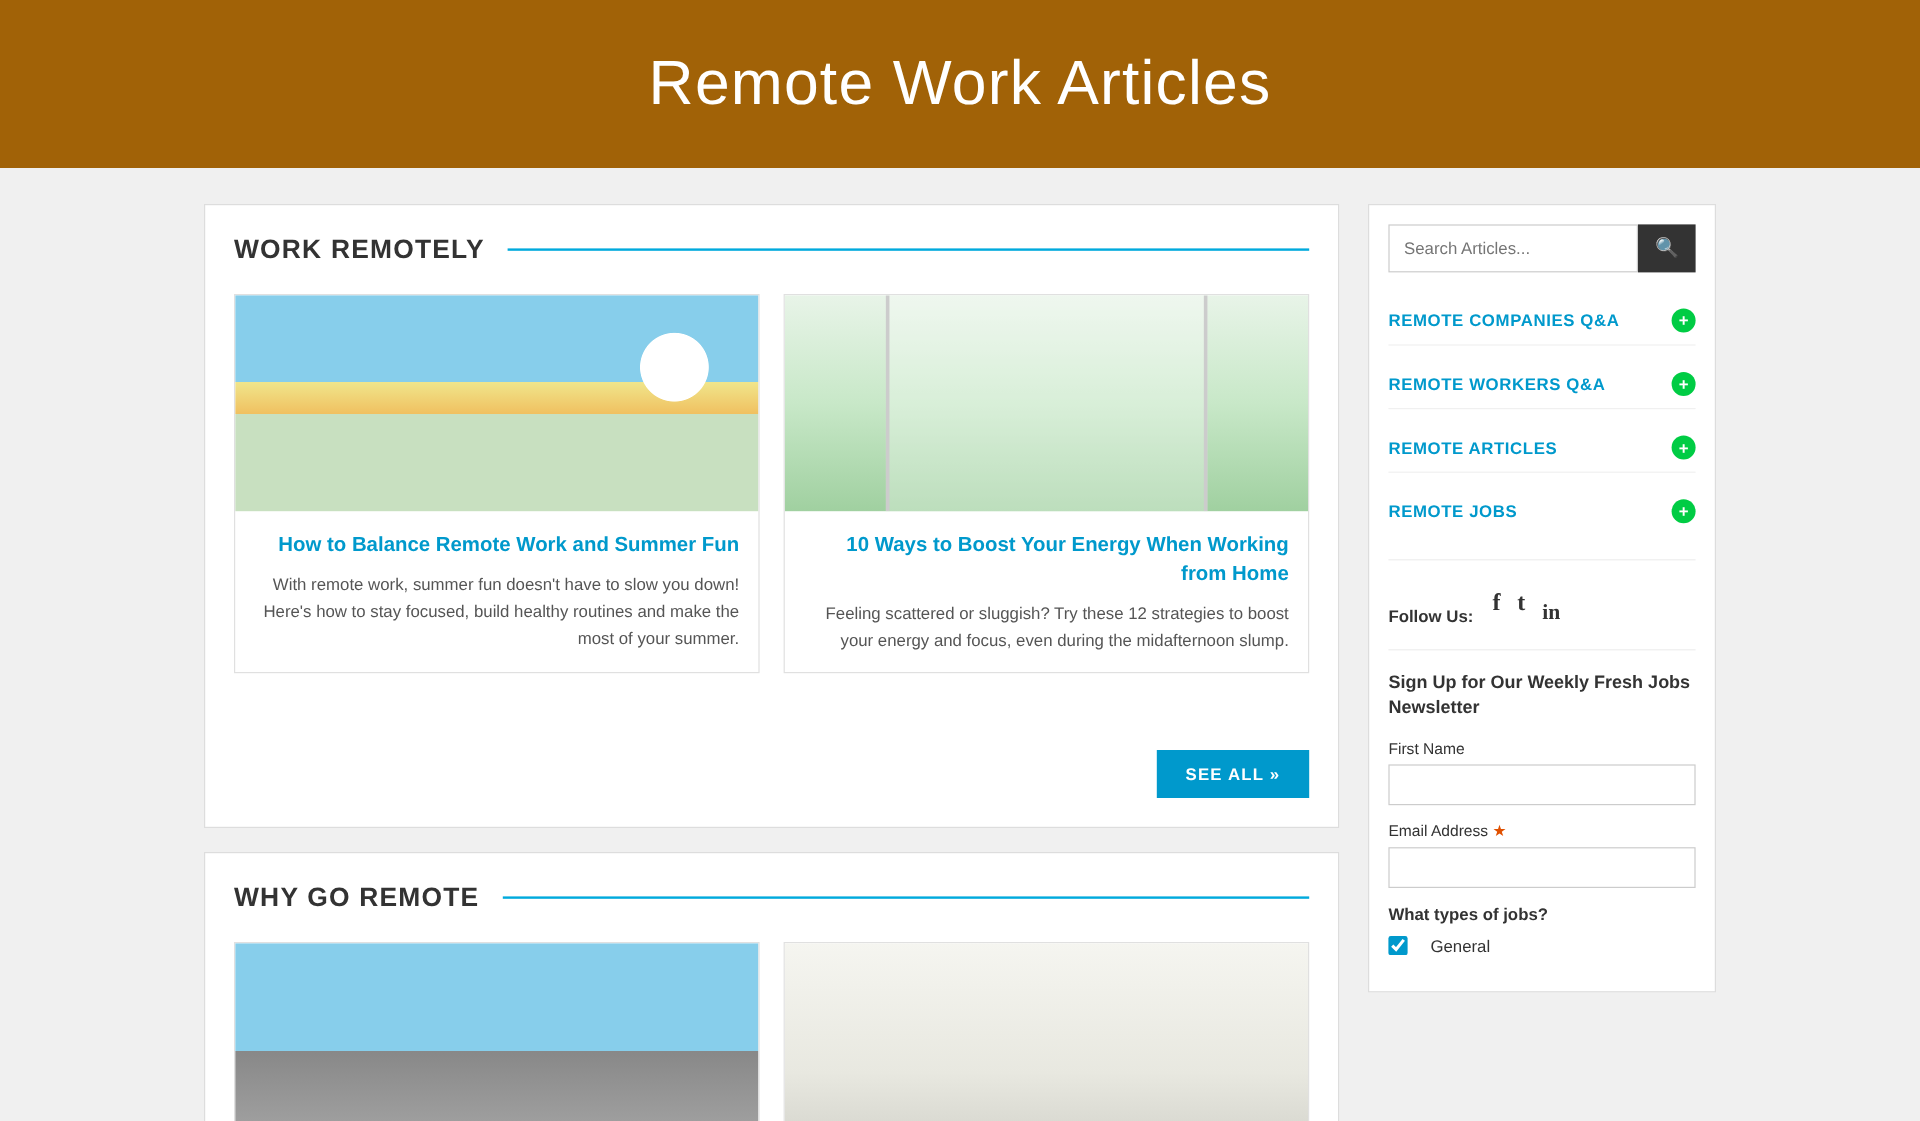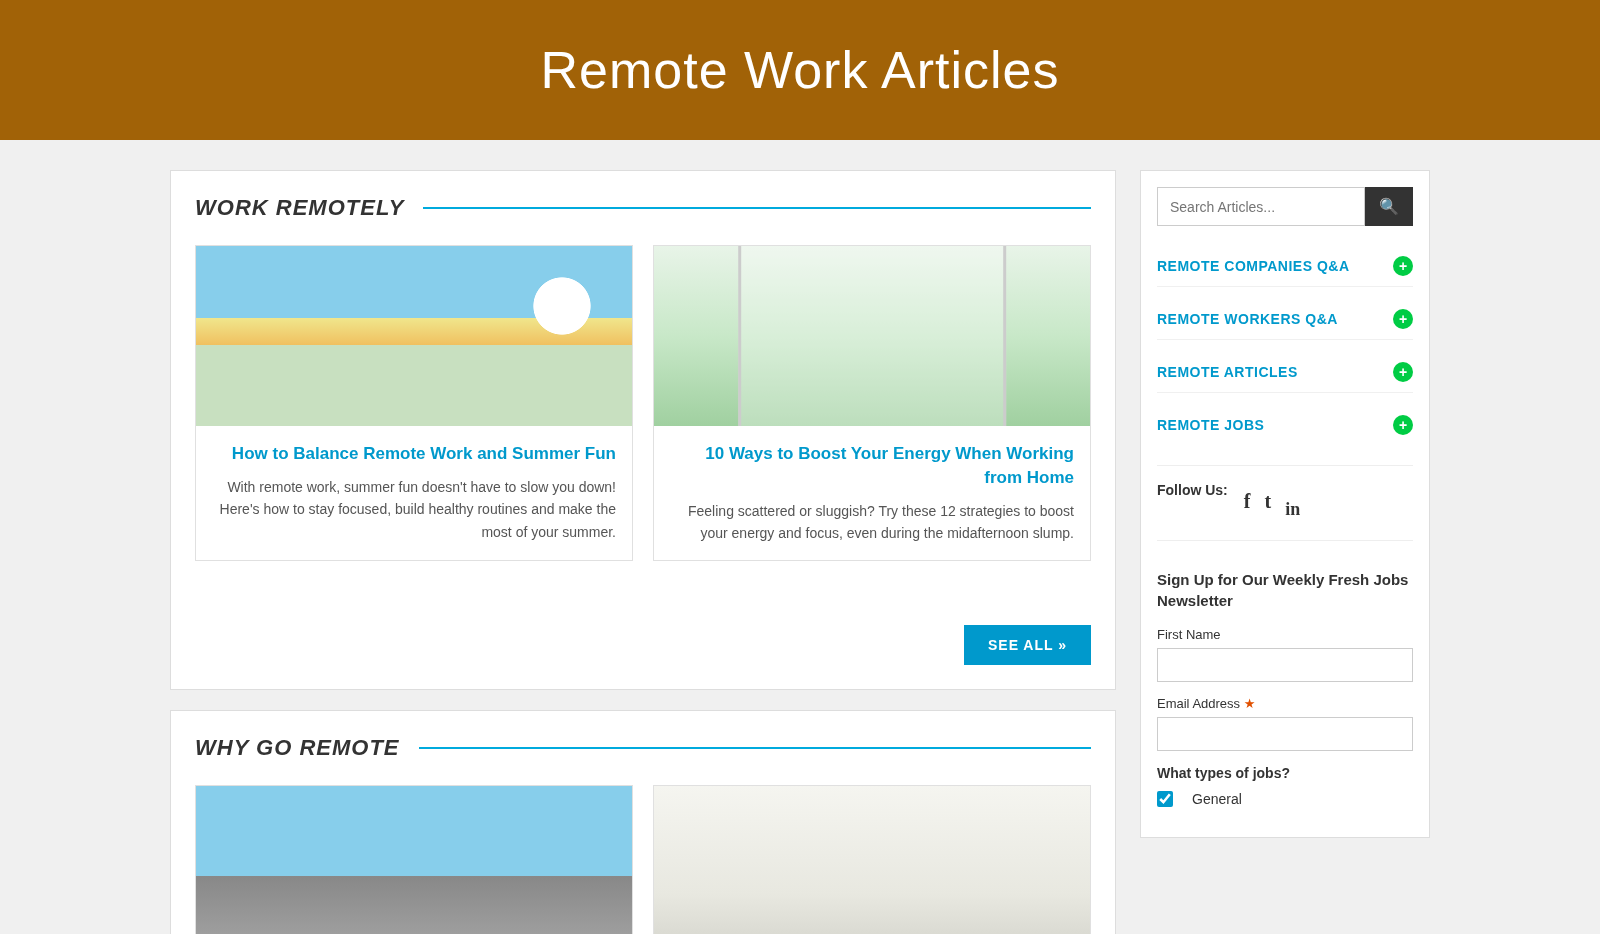--- a/index.html
+++ b/index.html
@@ -41,21 +41,20 @@
       background: white;
       border: 1px solid #ddd;
       padding: 24px;
     }
 
     .section-title {
       display: flex;
       align-items: center;
       gap: 19px;
       margin-bottom: 24px;
-      font-style: italic;
     }
     .section-title-text {
       font-size: 22px;
       font-weight: 700;
       color: #333;
       white-space: nowrap;
       letter-spacing: 1px;
     }
     .section-title-line {
       flex: 1;
@@ -221,21 +220,21 @@
       display: flex; align-items: center; justify-content: center;
       color: white;
       font-size: 14px;
       font-weight: 700;
       flex-shrink: 0;
     }
 
     
     .follow-row {
       display: flex;
-      align-items: flex-start;
+      align-items: flex-end;
       gap: 16px;
       margin-top: 20px;
       padding-top: 16px;
       border-top: 1px solid #eee;
     }
     .follow-label {
       font-size: 14px;
       color: #333;
       font-weight: 600;
     }
@@ -256,21 +255,20 @@
       margin-top: 20px;
       padding-top: 16px;
       border-top: 1px solid #eee;
     }
     .newsletter-title {
       font-size: 15px;
       font-weight: 700;
       color: #333;
       margin-bottom: 16px;
       line-height: 1.4;
-      margin-top: 12px;
     }
     .form-group {
       margin-bottom: 14px;
     }
     .form-label {
       font-size: 13px;
       color: #333;
       margin-bottom: 6px;
       display: block;
     }

